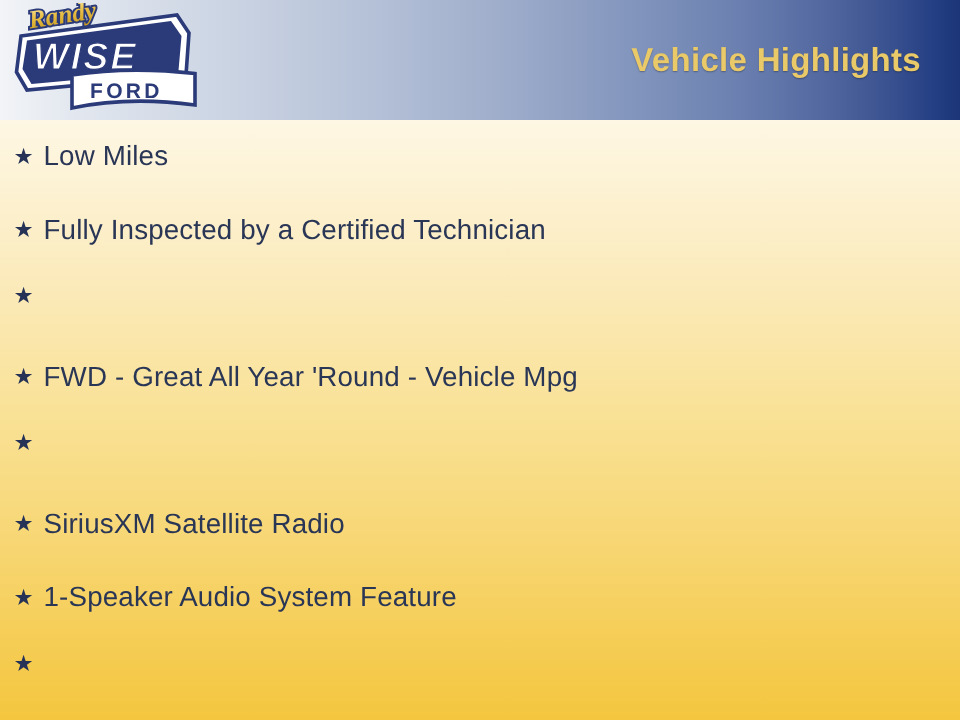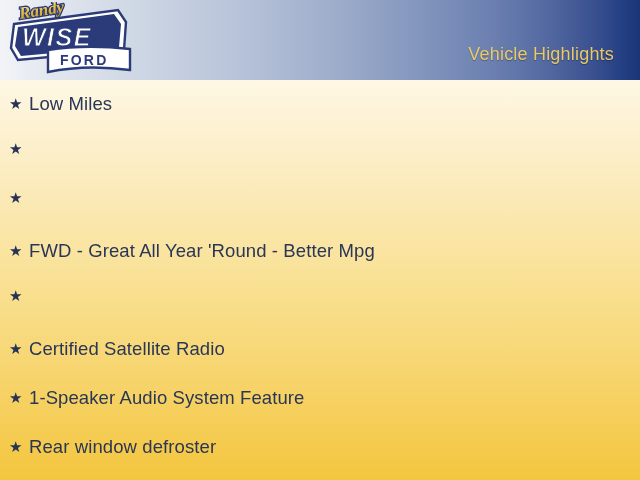--- a/index.html
+++ b/index.html
@@ -67,23 +67,23 @@
     width: 1px; height: 1px;
     overflow: hidden;
     clip: rect(0 0 0 0);
     white-space: nowrap;
   }
 
   
   #header-title {
     position: absolute;
     right: 26px;
-    top: 44px;
-    font-size: 18px;
-    font-weight: 400;
+    top: 27px;
+    font-size: 22px;
+    font-weight: 700;
     letter-spacing: 0.2px;
     color: #e9c968;
     text-shadow: 0 1px 1px rgba(0,0,0,0.30);
     white-space: nowrap;
   }
 
   
   #highlights {
     position: absolute;
     top: 93px;
@@ -161,38 +161,38 @@
     <div id="header-title">Vehicle Highlights</div>
   </div>
 
   <ul id="highlights">
     <li class="highlight-row">
       <span class="star-icon">★</span>
       <span class="highlight-label">Low Miles</span>
     </li>
     <li class="highlight-row">
       <span class="star-icon">★</span>
+      <span class="highlight-label">Fully Inspected by a Certified Technician</span>
     </li>
     <li class="highlight-row">
       <span class="star-icon">★</span>
     </li>
     <li class="highlight-row">
       <span class="star-icon">★</span>
-      <span class="highlight-label">FWD - Great All Year 'Round - Better Mpg</span>
+      <span class="highlight-label">FWD - Great All Year 'Round - Vehicle Mpg</span>
     </li>
     <li class="highlight-row">
       <span class="star-icon">★</span>
     </li>
     <li class="highlight-row">
       <span class="star-icon">★</span>
-      <span class="highlight-label">Certified Satellite Radio</span>
+      <span class="highlight-label">SiriusXM Satellite Radio</span>
     </li>
     <li class="highlight-row">
       <span class="star-icon">★</span>
       <span class="highlight-label">1-Speaker Audio System Feature</span>
     </li>
     <li class="highlight-row">
       <span class="star-icon">★</span>
-      <span class="highlight-label">Rear window defroster</span>
     </li>
   </ul>
 
 </div>
 
 </body></html>

